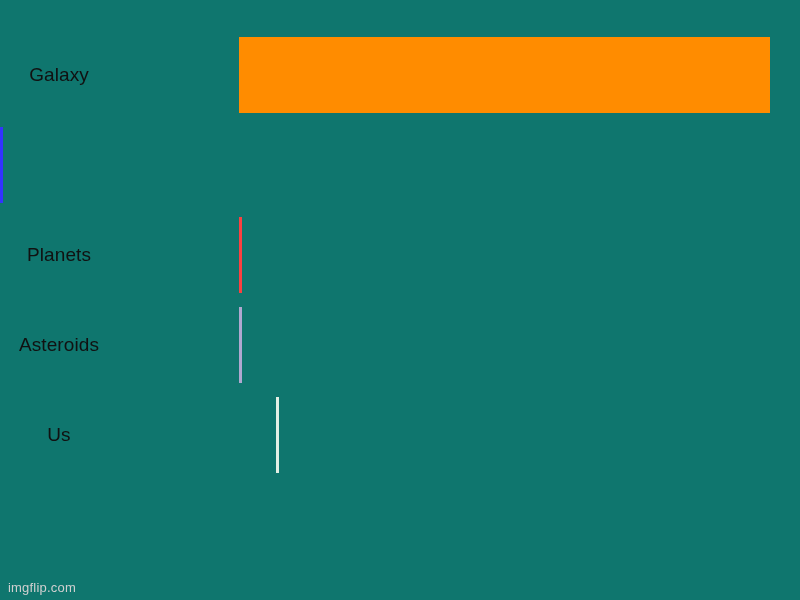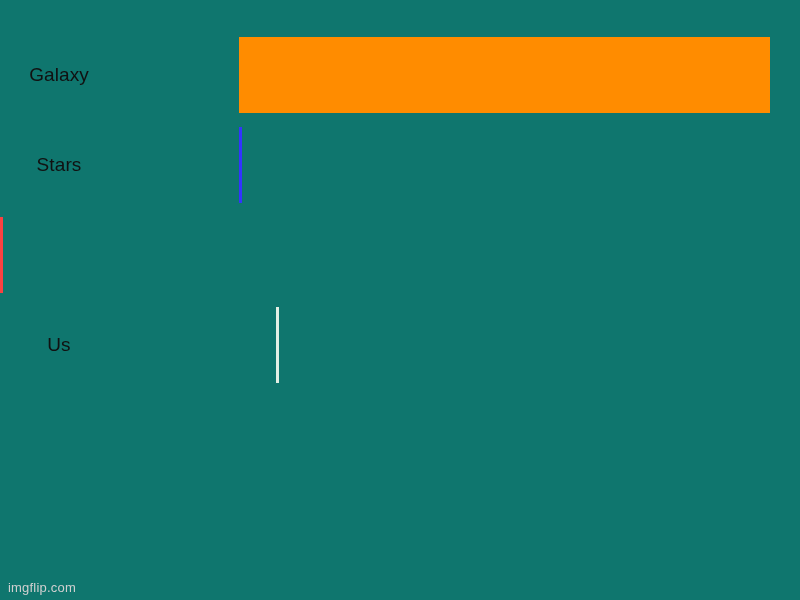--- a/index.html
+++ b/index.html
@@ -89,32 +89,38 @@
   <div id="plot-area">
 
     <div class="bar-row">
       <div class="row-label">Galaxy</div>
       <div class="bar-track">
         <div class="bar" style="width: 531px; background: rgb(255, 140, 0);"></div>
       </div>
     </div>
 
     <div class="bar-row">
-      <div class="row-label">Stars</div>
       <div class="bar-track">
         <div class="bar" style="width: 3px; background: rgb(51, 51, 255);"></div>
       </div>
     </div>
 
     <div class="bar-row">
+      <div class="row-label">Planets</div>
       <div class="bar-track">
         <div class="bar" style="width: 3px; background: rgb(251, 65, 65);"></div>
       </div>
     </div>
 
+    <div class="bar-row">
+      <div class="row-label">Asteroids</div>
+      <div class="bar-track">
+        <div class="bar" style="width: 3px; background: rgb(176, 168, 208);"></div>
+      </div>
+    </div>
 
 
     <div class="bar-row">
       <div class="row-label">Us</div>
       <div class="bar-track">
         <div class="bar" style="width: 3px; background: rgb(227, 239, 229);"></div>
       </div>
     </div>
 
   </div>

